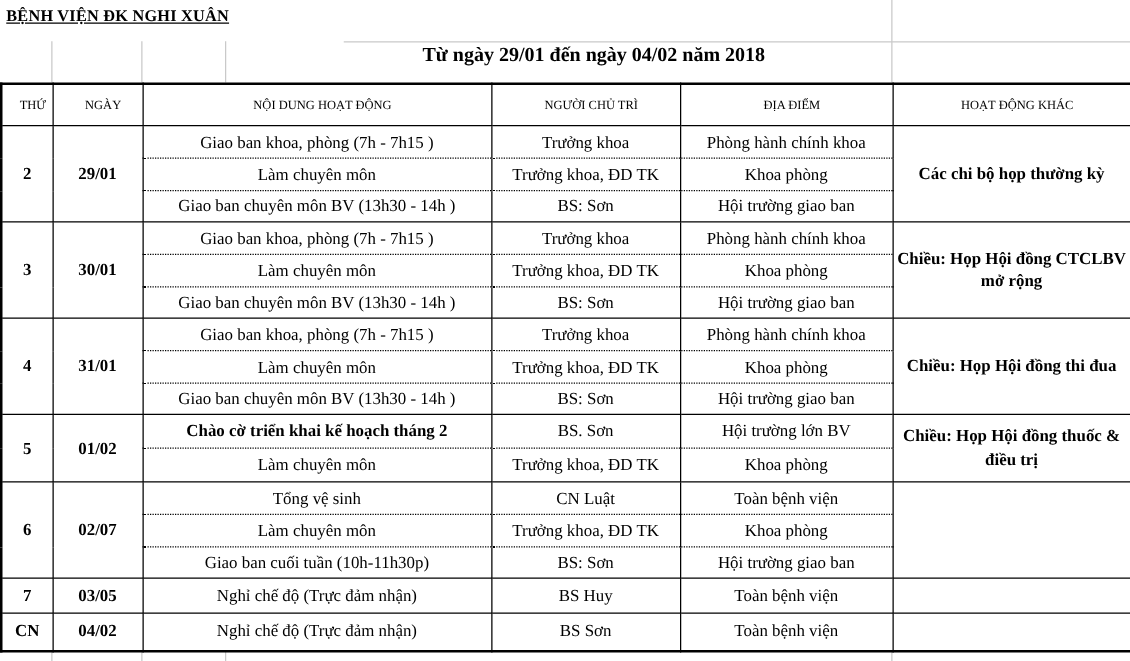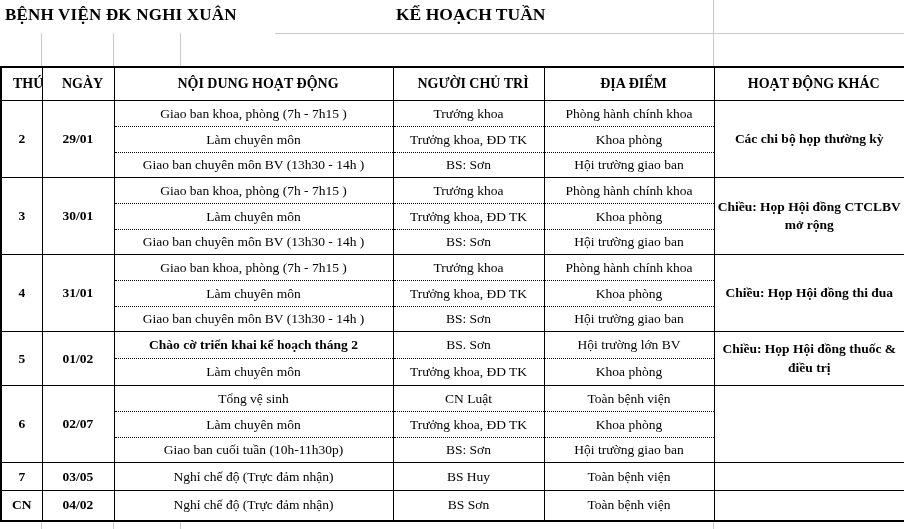--- a/index.html
+++ b/index.html
@@ -11,21 +11,22 @@
     color:#000;
     overflow:hidden;
   }
   
   .grid-v{position:absolute;width:1px;background:#c9c9c9;}
   .grid-h{position:absolute;height:1px;background:#c9c9c9;}
 
   
   .hospital-title{
     position:absolute;left:5px;top:5px;
-    font-size:17px;font-weight:bold;
+    font-size:13px;font-weight:bold;
+    text-decoration:underline;
     letter-spacing:.2px;
     white-space:nowrap;
   }
   .plan-title{
     position:absolute;left:396px;top:4px;
     font-size:17.5px;font-weight:bold;
     white-space:nowrap;
   }
   .plan-subtitle{
     position:absolute;left:338px;top:36px;
@@ -44,22 +45,22 @@
   table.schedule th, table.schedule td{
     border:1px solid #000;
     padding:0 2px;
     text-align:center;
     vertical-align:middle;
     font-size:13.5px;
     overflow:hidden;
   }
   table.schedule th{
     height:32px;
-    font-size:14px;
-    font-weight:bold;
+    font-size:10px;
+    font-weight:normal;
     padding-left:11px;
   }
   td.c-day, td.c-date{font-weight:bold;}
   td.c-other{
     text-align:left;
     font-weight:bold;
     padding:0 3px;
     line-height:1.35;
   }
   td.bold-activity{font-weight:bold;}
@@ -73,21 +74,21 @@
   <div class="grid-v" style="left:41px;top:33px;height:33px;"></div>
   <div class="grid-v" style="left:113px;top:33px;height:33px;"></div>
   <div class="grid-v" style="left:180px;top:33px;height:33px;"></div>
   <div class="grid-v" style="left:713px;top:0;height:66px;"></div>
   <div class="grid-v" style="left:41px;top:521px;height:8px;"></div>
   <div class="grid-v" style="left:113px;top:521px;height:8px;"></div>
   <div class="grid-v" style="left:180px;top:521px;height:8px;"></div>
   <div class="grid-v" style="left:713px;top:521px;height:8px;"></div>
 
   <div class="hospital-title">BỆNH VIỆN ĐK NGHI XUÂN</div>
-  <div class="plan-title">KẾ HOẠCH TUẦN</div>
+  <div class="plan-subtitle">Từ ngày 29/01 đến ngày 04/02 năm 2018</div>
 
   <table class="schedule">
     <colgroup>
       <col style="width:41px">
         <col style="width:72px">
         <col style="width:279px">
       <col style="width:151px">
         <col style="width:170px">
         <col style="width:191px">
     </colgroup>

